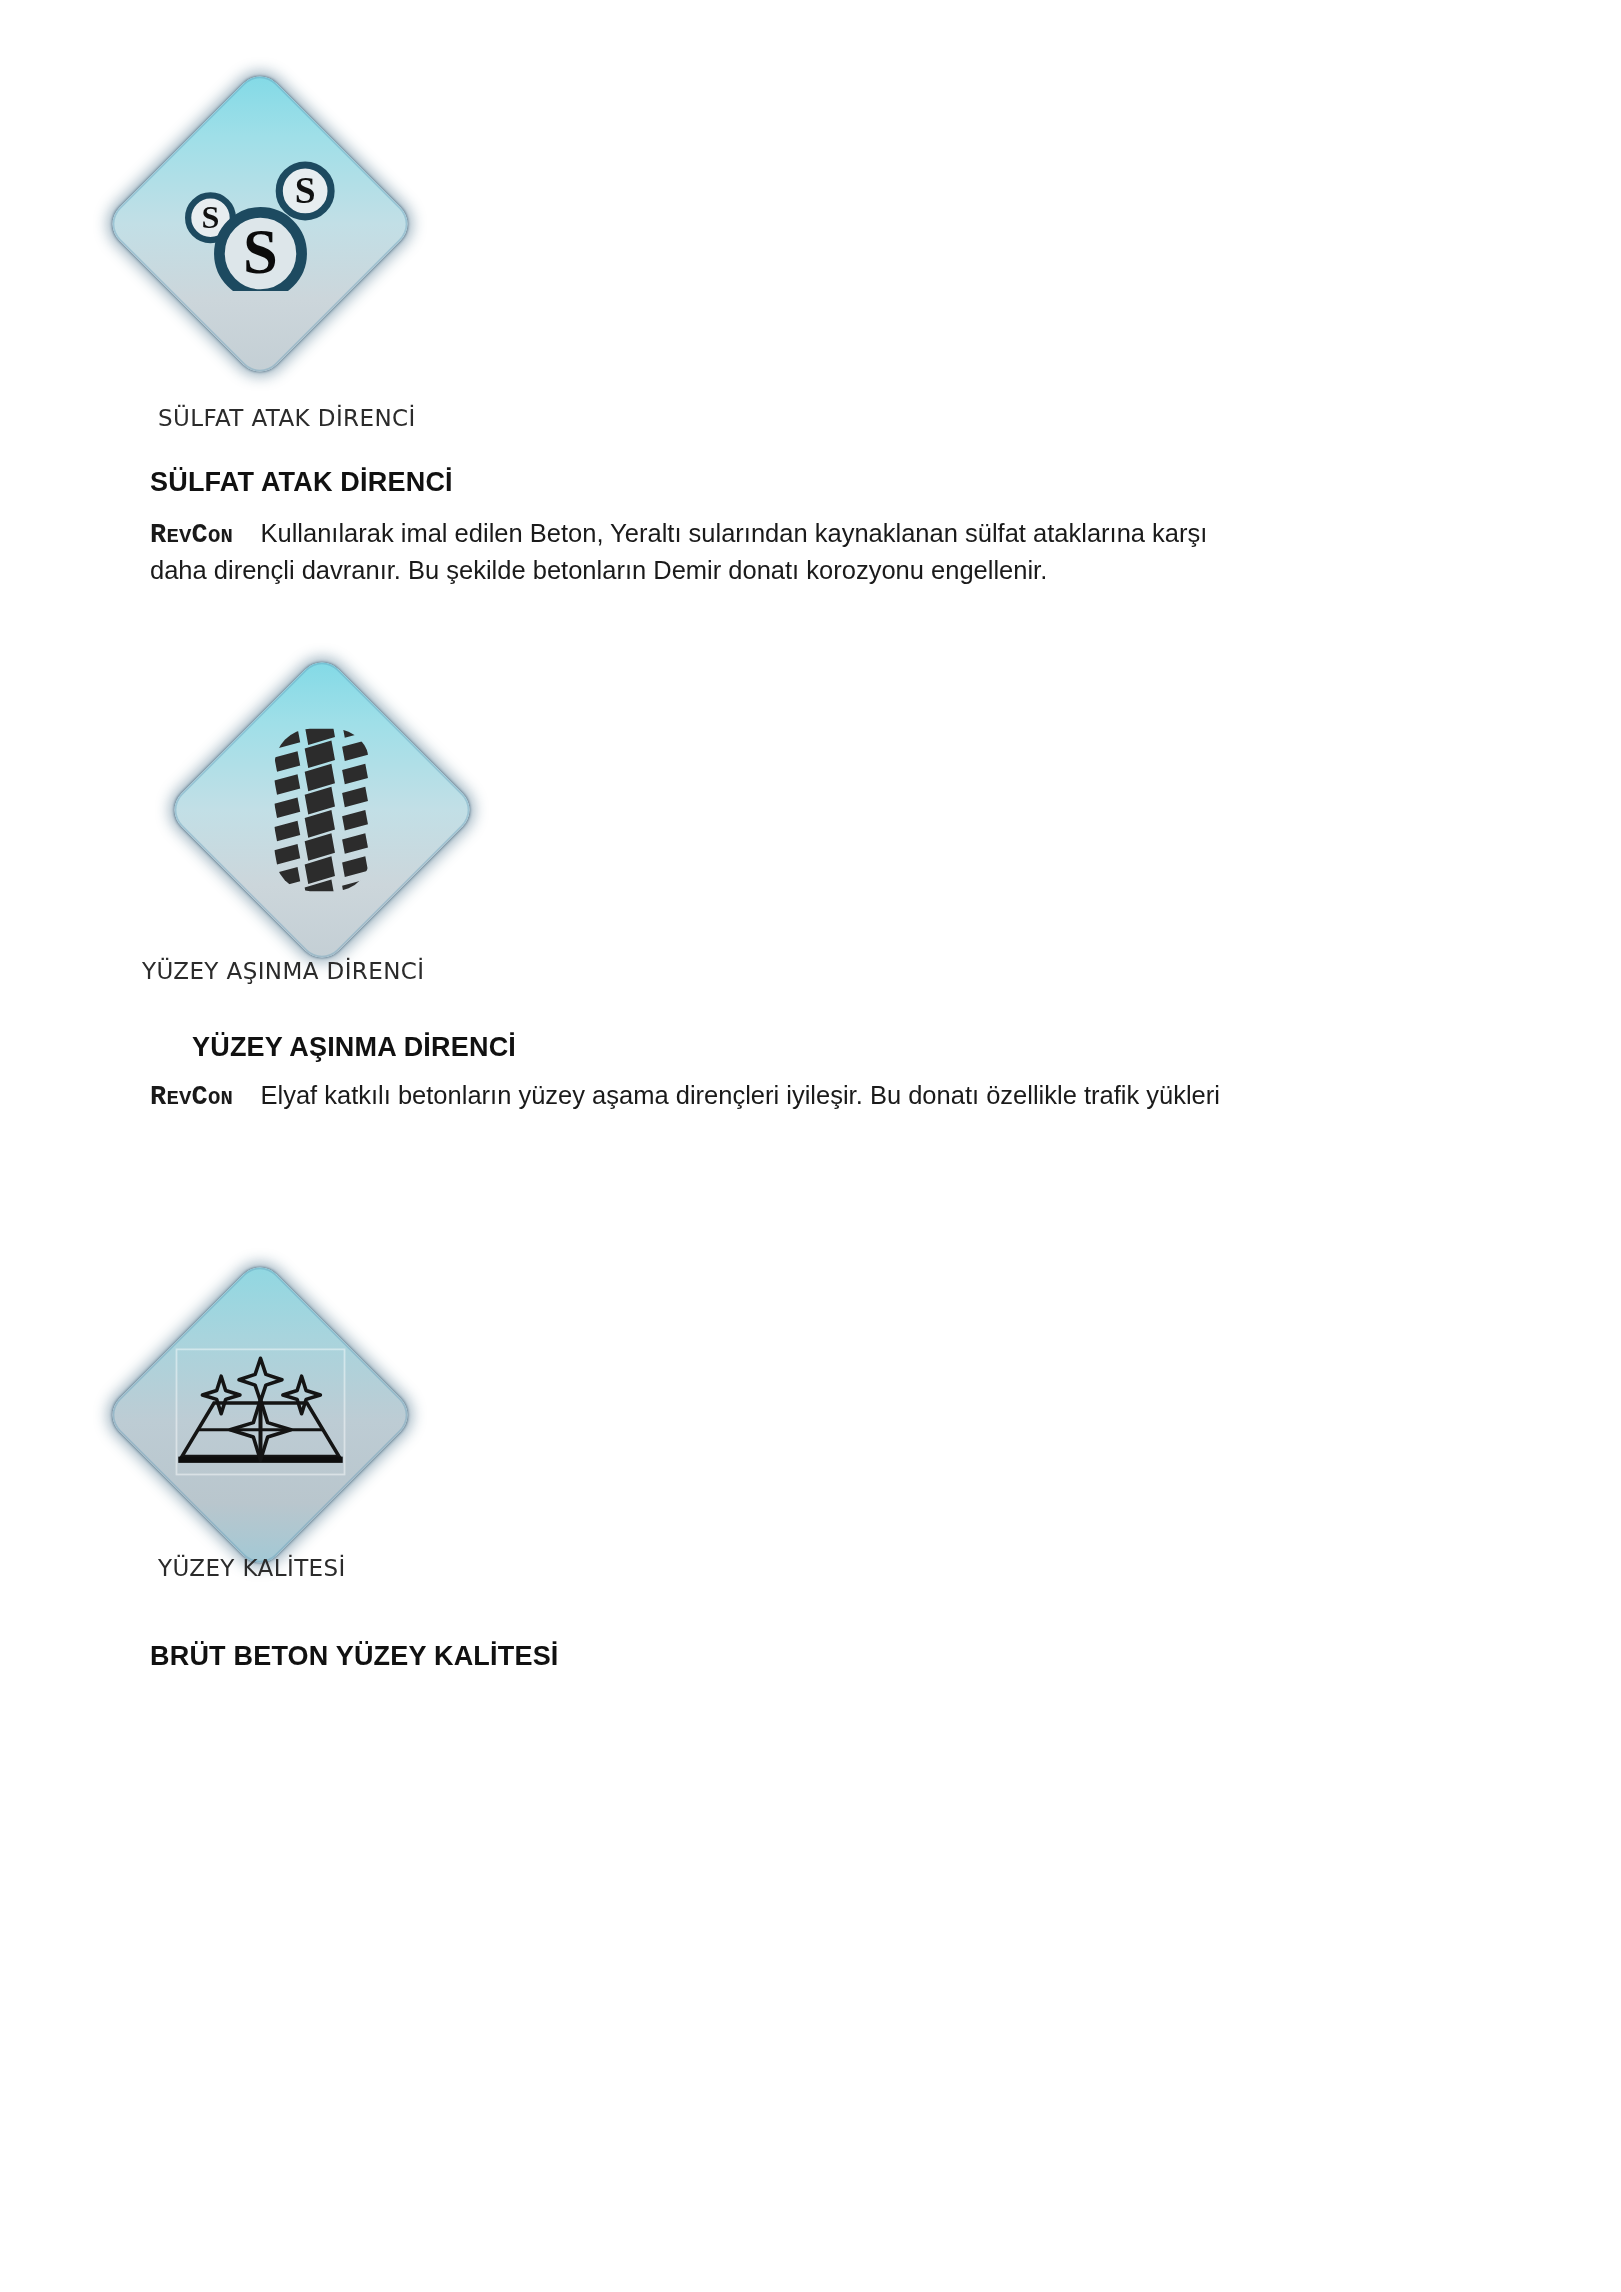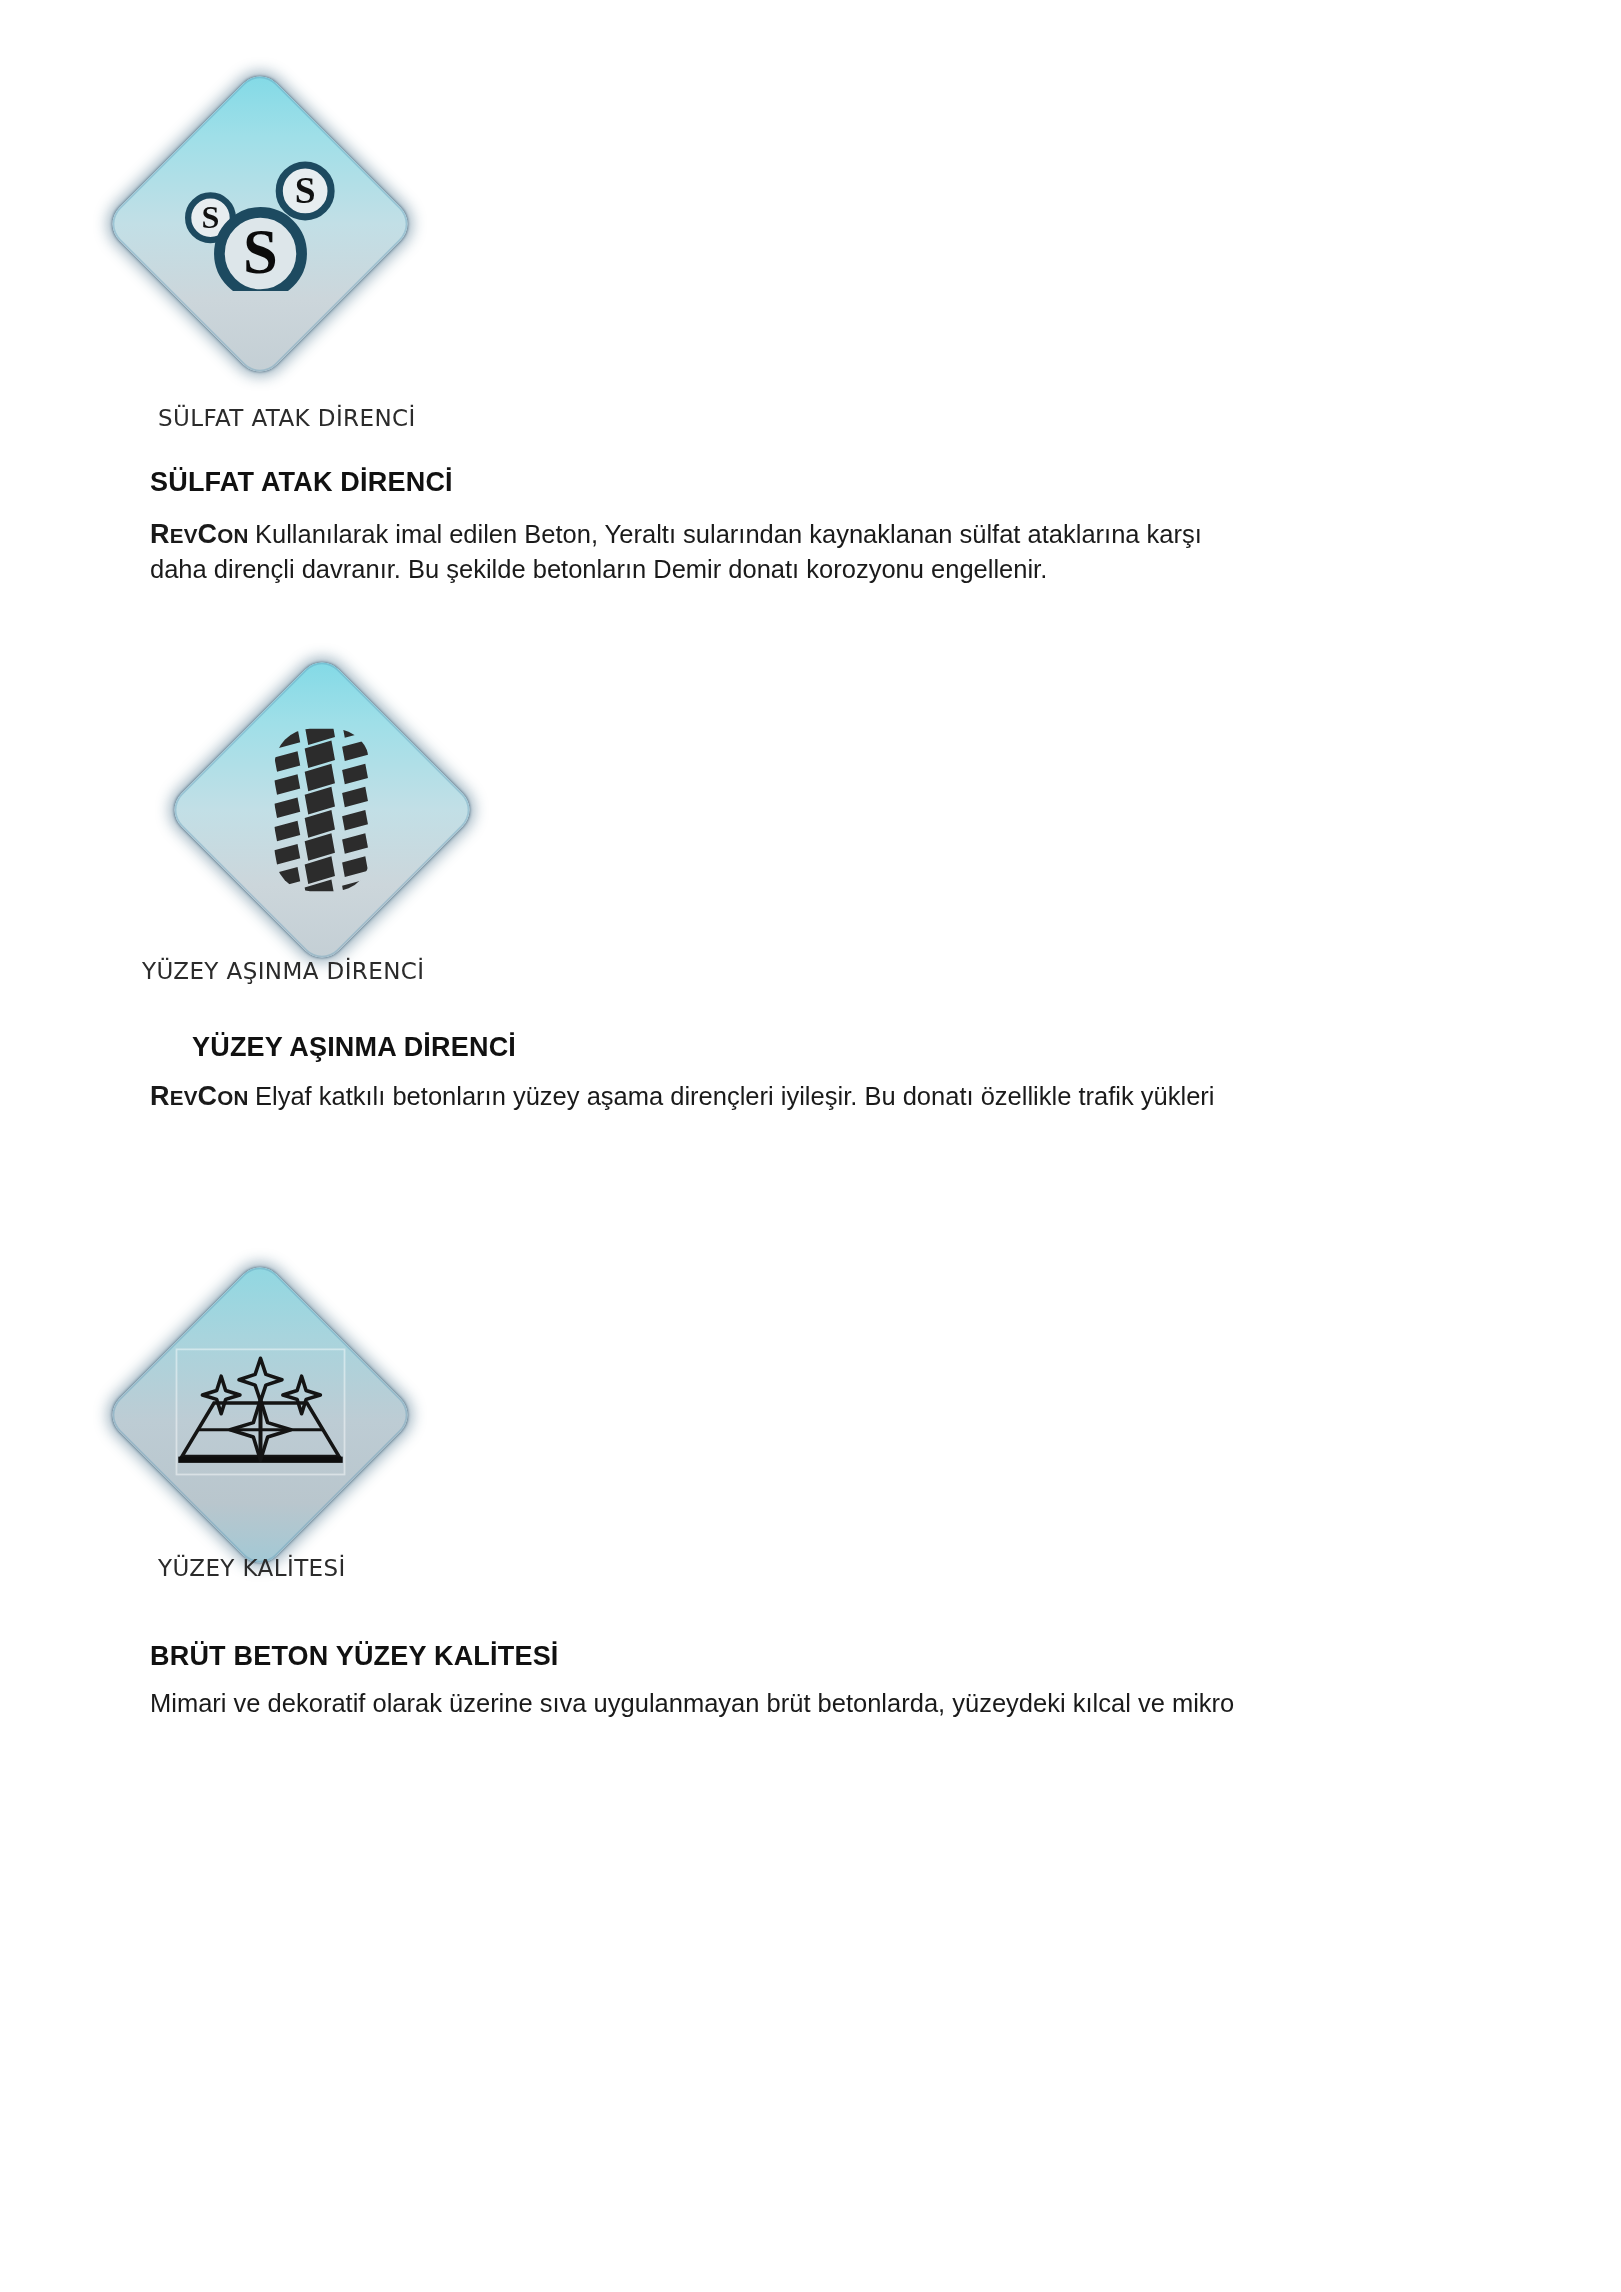--- a/index.html
+++ b/index.html
@@ -81,22 +81,22 @@
     position: absolute;
     font-size: 25.5px;
     line-height: 1.33;
     color: #1a1a1a;
     font-family: "Liberation Sans", sans-serif;
     width: 1352px;
   }
   .brand {
     font-weight: bold;
     letter-spacing: 0.2px;
-    margin-right: 1px;
-    font-family: Liberation Sans, sans-serif;
+    margin-right: 22px;
+    font-family: Liberation Mono, monospace;
   }
   .brand .cap { font-size: 27px; }
   .brand .sm  { font-size: 20.6px; }
 
   .spacer-indent { display: inline-block; width: 5.4px; }
 </style>
 </head>
 <body>
 
 <div class="page">
@@ -209,17 +209,17 @@
         <path d="M100 62 L108 88 L134 96 L108 104 L100 130 L92 104 L66 96 L92 88 Z" fill="none" stroke="#141414" stroke-width="4" stroke-linejoin="round"></path>
       </svg>
     </div>
   </div>
 
   <div class="icon-caption" style="left:158px; top:1555px;">YÜZEY KALİTESİ</div>
 
   <div class="heading" style="left:150px; top:1641px;">BRÜT BETON YÜZEY KALİTESİ</div>
 
   <div class="para" style="left:150px; top:1687px;">
-    <span>Mimari ve dekoratif olarak üzerine sıva uygulanmayan brüt  betonlarda, yüzeydeki kılcal ve mikro</span><br>
+    <br>
   </div>
 
 </div>
 
 
 </body></html>

